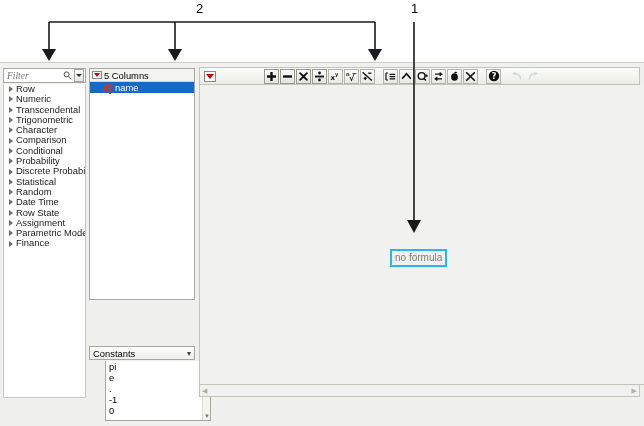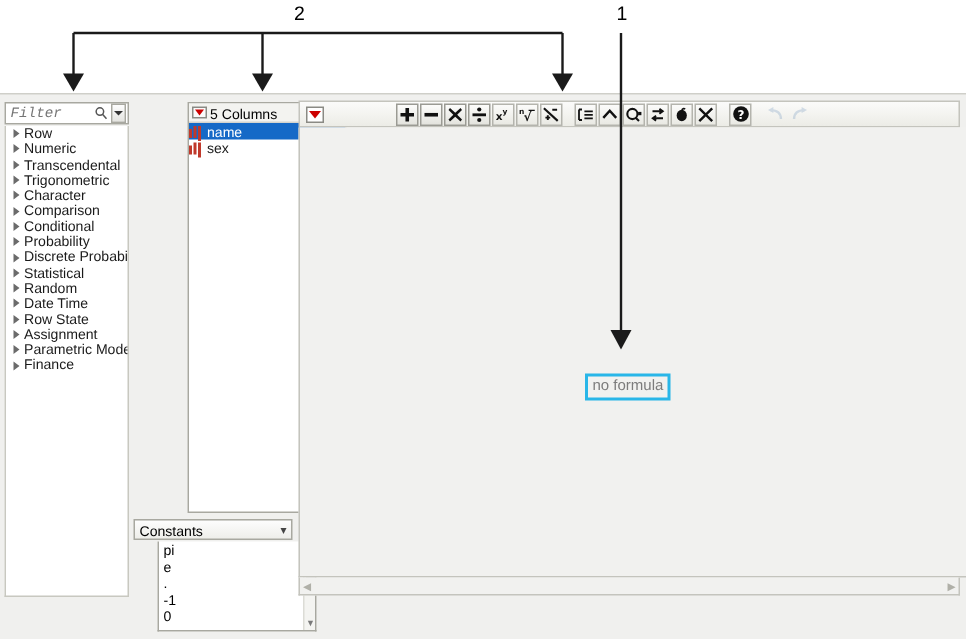--- a/index.html
+++ b/index.html
@@ -28,21 +28,21 @@
   #left-col{
     position:absolute;left:3px;top:5px;width:83px;height:330px;
   }
   .filter-box{
     position:relative;width:83px;height:15px;
     background:#fff;border:1px solid #a8a8a0;box-sizing:border-box;
     display:flex;align-items:center;
   }
   .filter-input{
     border:0;outline:0;background:transparent;
-    font-family:Liberation Mono, monospace;font-size:9.5px;
+    font-family:Liberation Serif, serif;font-size:9.5px;
     font-style:italic;color:#9a9a9a;
     width:56px;margin-left:3px;padding:0;height:13px;
   }
   .filter-search-icon{
     width:11px;height:13px;display:flex;align-items:center;justify-content:center;
     color:#555;font-size:9px;
   }
   .filter-drop{
     width:11px;height:13px;margin-left:1px;margin-right:1px;
     background:linear-gradient(#fdfdfd,#e4e4e0);
@@ -65,35 +65,35 @@
     width:7px;flex:0 0 7px;display:flex;align-items:center;justify-content:center;
   }
   .tri:before{
     content:"";border-top:3px solid transparent;border-bottom:3px solid transparent;
     border-left:4px solid #6b6b6b;
   }
   .tree-label{margin-left:2px;}
 
   
   #columns-panel{
-    position:absolute;left:89px;top:5px;width:106px;height:274px;
-    background:#fff;border:1px solid #a8a8a0;box-sizing:border-box;margin-left:36px;
+    position:absolute;left:89px;top:5px;width:106px;height:232px;
+    background:#fff;border:1px solid #a8a8a0;box-sizing:border-box;
   }
   #columns-header{
     height:12px;background:#f3f3f0;border-bottom:1px solid #d4d4ce;
     display:flex;align-items:center;padding-left:2px;font-size:9.4px;
   }
   .col-hdr-icon{
     width:10px;height:8px;border:1px solid #8a8a84;background:#fafafa;
     display:flex;align-items:center;justify-content:center;margin-right:2px;
     box-sizing:border-box;
   }
   .col-hdr-icon:after{content:"";border-left:3px solid transparent;border-right:3px solid transparent;border-top:4px solid #cc0000;}
   .col-item{
-    height:11px;display:flex;align-items:center;padding-left:0;
+    height:11px;display:flex;align-items:center;padding-left:13px;
     font-size:9.4px;color:#1a1a1a;
   }
   .col-item.selected{background:#1569c7;color:#fff;}
   .colicon{width:9px;height:9px;margin-right:3px;position:relative;flex:0 0 9px;}
   .colicon.nominal:before{
     content:"";position:absolute;left:0;bottom:0;width:2px;height:6px;background:#c0392b;
   }
   .colicon.nominal:after{
     content:"";position:absolute;left:3px;bottom:0;width:2px;height:8px;background:#c0392b;
     box-shadow:3px 0 0 0 #c0392b, 3px 2px 0 0 #c0392b;
@@ -302,24 +302,20 @@
   </div>
 
   <div id="columns-panel">
     <div id="columns-header">
       <span class="col-hdr-icon"></span>
       <span>5 Columns</span>
     </div>
     <div class="col-item selected">
       <span class="colicon nominal"></span>
       <span>name</span>
-    </div>
-    <div class="col-item">
-      <span class="colicon nominal"></span>
-      <span>sex</span>
     </div>
   </div>
 
   <div id="constants-combo">
     <span>Constants</span>
     <span class="combo-arrow">▾</span>
   </div>
   <div id="constants-list">
     <div class="const-item">pi</div>
     <div class="const-item">e</div>

